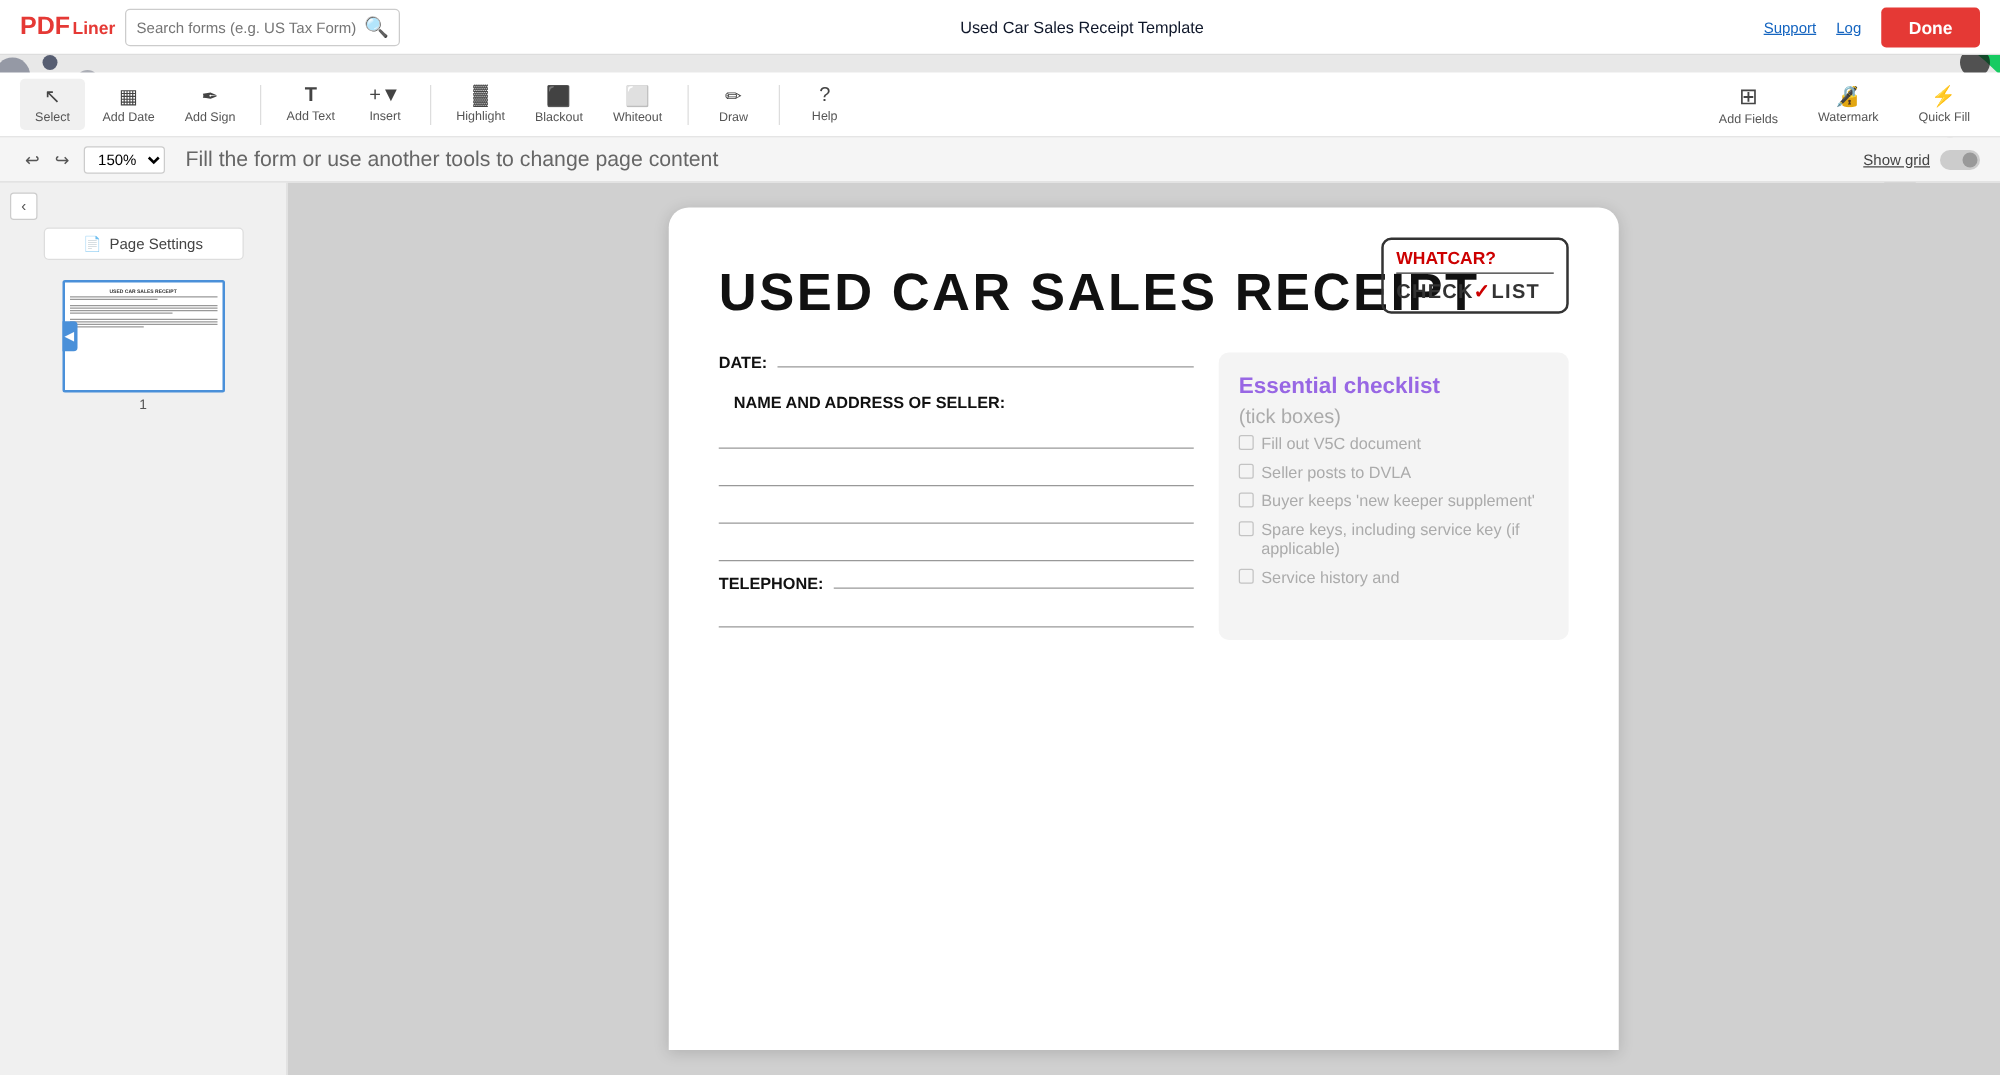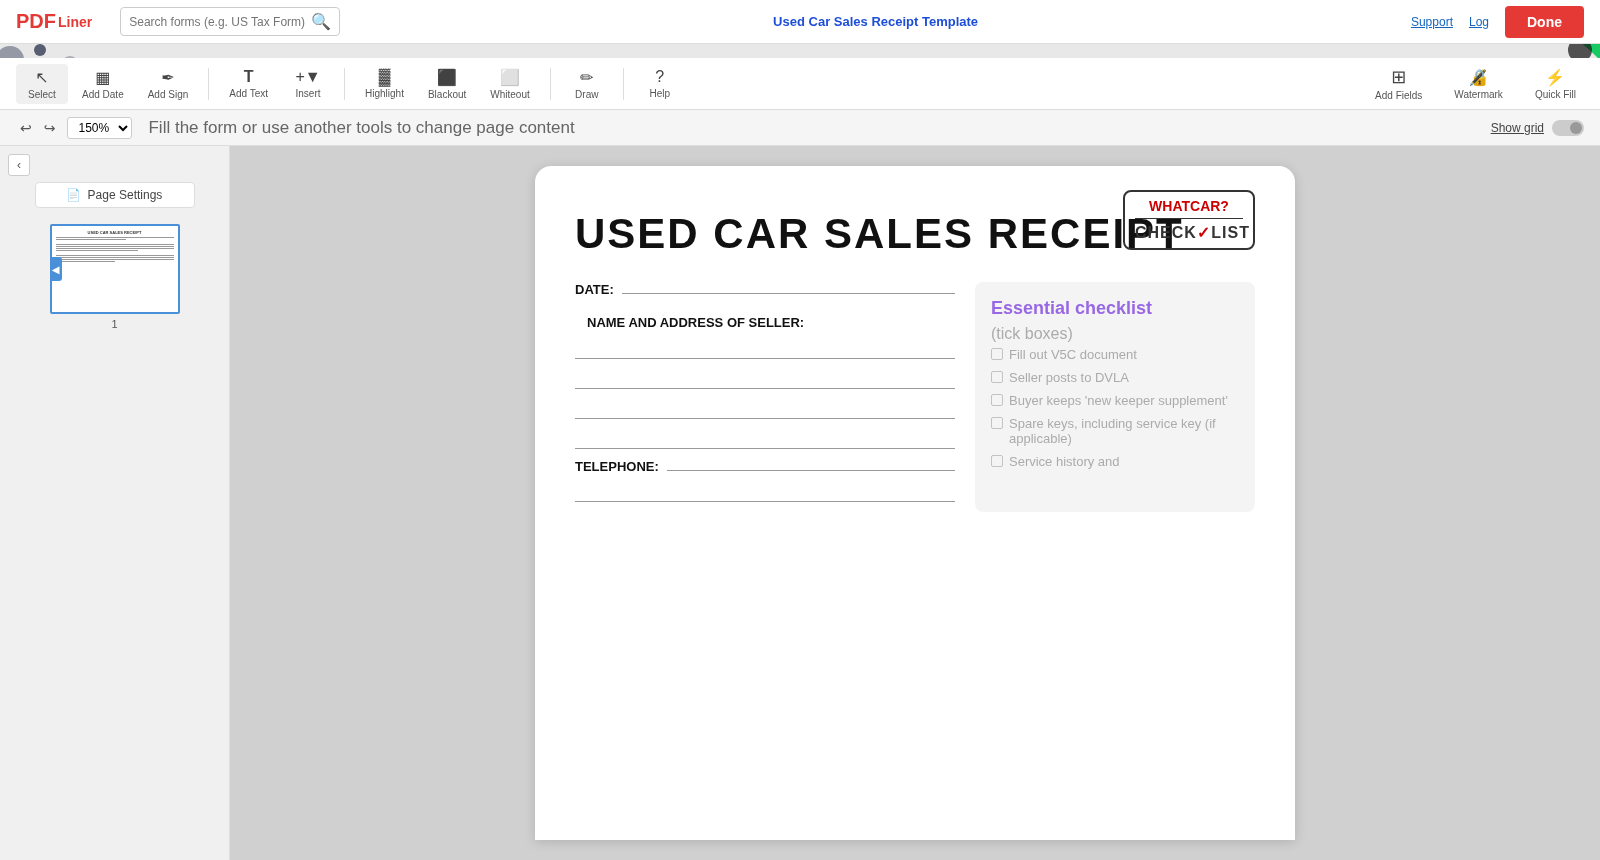--- a/index.html
+++ b/index.html
@@ -41,21 +41,21 @@
     
     .topbar {
       position: absolute;
       top: 0; left: 0; right: 0;
       height: 44px;
       background: #fff;
       border-bottom: 1px solid #ddd;
       display: flex;
       align-items: center;
       padding: 0 16px;
-      gap: 28px;
+      gap: 8px;
       z-index: 10;
     }
     .logo {
       display: flex;
       align-items: center;
       gap: 2px;
       font-size: 18px;
       font-weight: bold;
       color: #e53935;
       white-space: nowrap;
@@ -75,22 +75,22 @@
     .search-box input {
       border: none; outline: none;
       font-size: 12px;
       color: #666;
       width: 100%;
     }
     .doc-title {
       flex: 1;
       text-align: center;
       font-size: 13px;
-      color: #1d4ed8;
-      font-weight: 700;
+      color: #0f172a;
+      font-weight: 400;
     }
     .topbar-actions {
       display: flex;
       align-items: center;
       gap: 16px;
       margin-left: auto;
     }
     .topbar-link {
       font-size: 12px;
       color: #1565c0;
@@ -349,22 +349,21 @@
     }
 
     
     .whatcar-logo {
       position: absolute;
       top: 24px;
       right: 40px;
       border: 2px solid #333;
       border-radius: 8px;
       padding: 6px 10px;
-      text-align: center;
-      width: 132px;
+      width: 150px;
     }
     .whatcar-top {
       font-size: 14px;
       font-weight: 900;
       color: #c00;
       letter-spacing: 0;
     }
     .whatcar-bottom {
       font-size: 16px;
       font-weight: 900;

